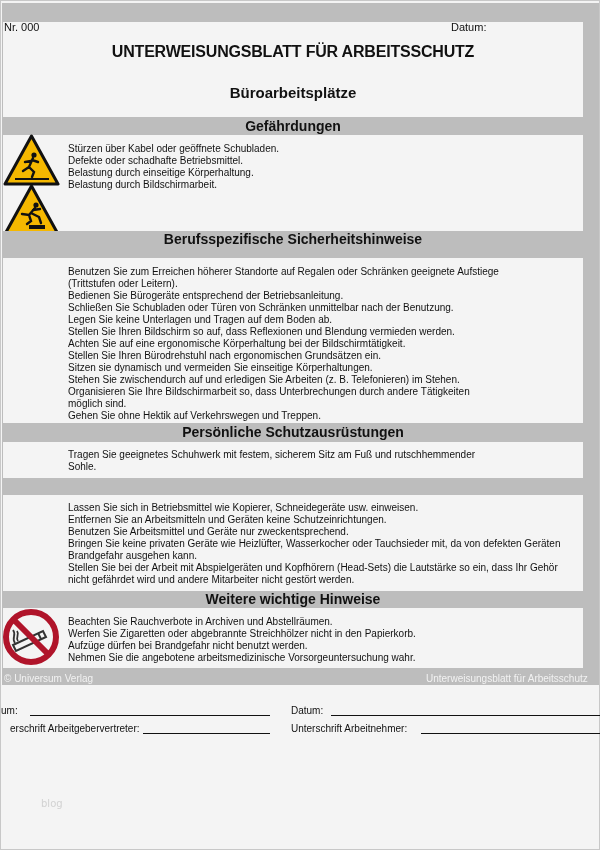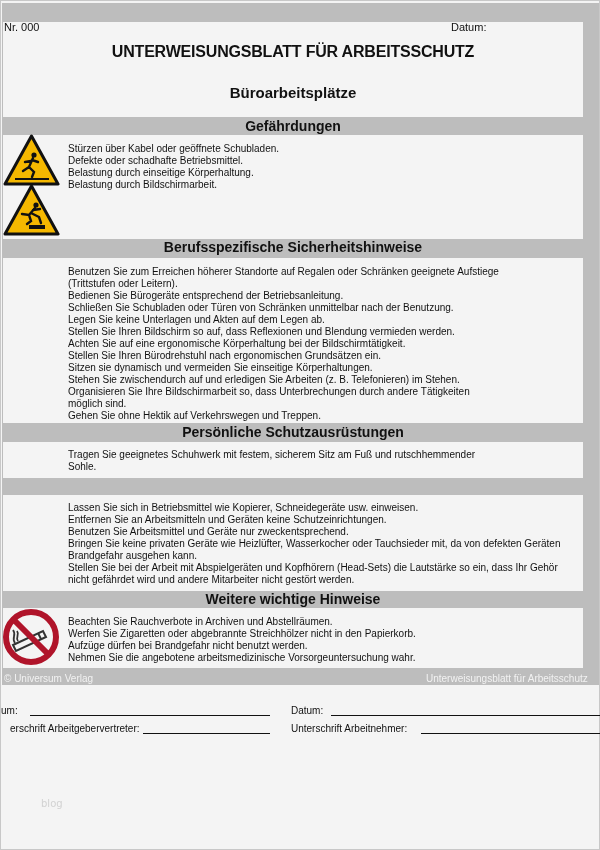--- a/index.html
+++ b/index.html
@@ -85,28 +85,28 @@
         <rect x="26" y="41" width="16" height="4" fill="#111"></rect>
       </svg>
     </div>
     <ul class="lines" style="top:140px;">
       <li>Stürzen über Kabel oder geöffnete Schubladen.</li>
       <li>Defekte oder schadhafte Betriebsmittel.</li>
       <li>Belastung durch einseitige Körperhaltung.</li>
       <li>Belastung durch Bildschirmarbeit.</li>
     </ul>
 
-    <div class="band" style="top:236px;height:17px;">Berufsspezifische Sicherheitshinweise</div>
+    <div class="band" style="top:228px;height:17px;">Berufsspezifische Sicherheitshinweise</div>
     <div class="panel" style="top:255px;height:165px;"></div>
     <ul class="lines" style="top:263px;">
       <li>Benutzen Sie zum Erreichen höherer Standorte auf Regalen oder Schränken geeignete Aufstiege
 (Trittstufen oder Leitern).</li>
       <li>Bedienen Sie Bürogeräte entsprechend der Betriebsanleitung.</li>
       <li>Schließen Sie Schubladen oder Türen von Schränken unmittelbar nach der Benutzung.</li>
-      <li>Legen Sie keine Unterlagen und Akten auf dem Legen ab.</li>
+      <li>Legen Sie keine Unterlagen und Tragen auf dem Boden ab.</li>
       <li>Stellen Sie Ihren Bildschirm so auf, dass Reflexionen und Blendung vermieden werden.</li>
       <li>Achten Sie auf eine ergonomische Körperhaltung bei der Bildschirmtätigkeit.</li>
       <li>Stellen Sie Ihren Bürodrehstuhl nach ergonomischen Grundsätzen ein.</li>
       <li>Sitzen sie dynamisch und vermeiden Sie einseitige Körperhaltungen.</li>
       <li>Stehen Sie zwischendurch auf und erledigen Sie Arbeiten (z. B. Telefonieren) im Stehen.</li>
       <li>Organisieren Sie Ihre Bildschirmarbeit so, dass Unterbrechungen durch andere Tätigkeiten
 möglich sind.</li>
       <li>Gehen Sie ohne Hektik auf Verkehrswegen und Treppen.</li>
     </ul>
 

